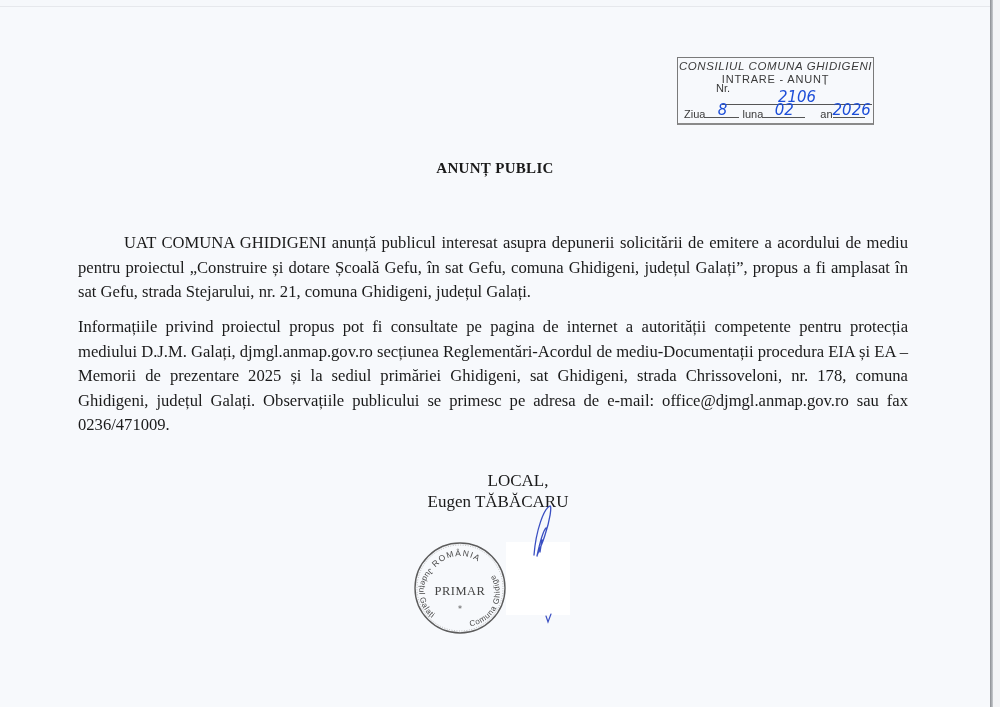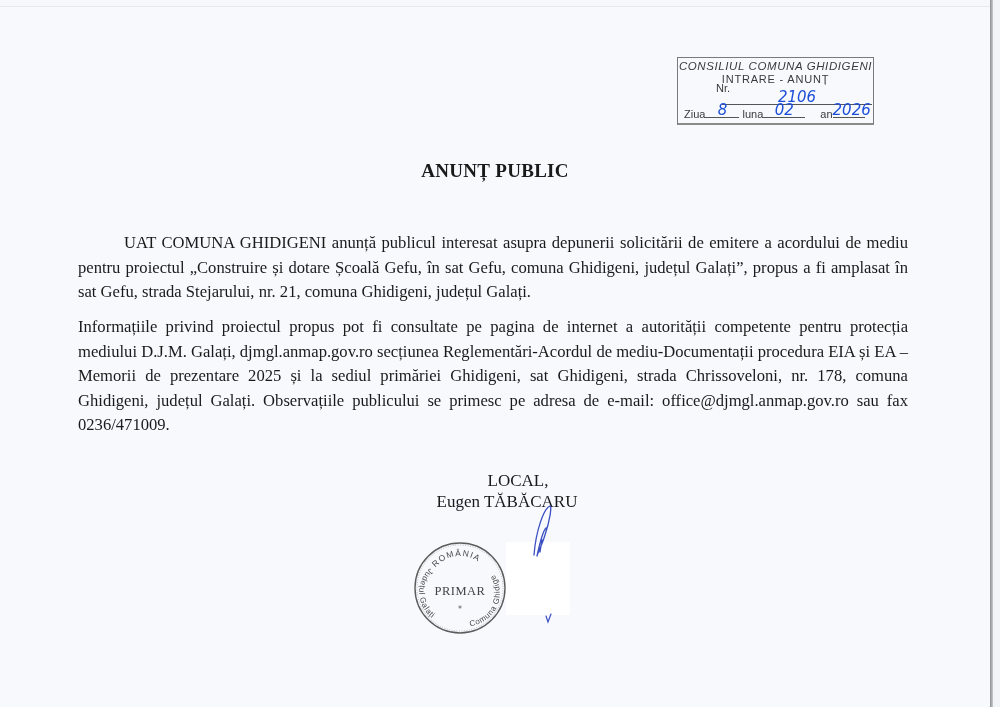--- a/index.html
+++ b/index.html
@@ -47,38 +47,38 @@
   .reg-row.date { top: 49px; }
   .reg-line { display: inline-block; border-bottom: 1px solid #555; position: relative; height: 11px; vertical-align: baseline; }
   .hand {
     position: absolute; bottom: -1px; left: 0; width: 100%; text-align: center;
     font-family: "DejaVu Sans", sans-serif; font-style: italic;
     color: #1d4ed8; font-size: 15px; line-height: 15px;
   }
 
   .title {
     position: absolute; left: 0; top: 160px; width: 990px;
-    text-align: center; font-weight: bold; font-size: 19px; letter-spacing: 0.3px;
+    text-align: center; font-weight: bold; font-size: 15px; letter-spacing: 0.3px;
   }
 
   .para {
     position: absolute; left: 78px; width: 830px;
     font-size: 16.6px; line-height: 24.5px;
     text-align: justify; text-align-last: left;
   }
   .para.p1 { top: 231px; text-indent: 46px; }
   .para.p2 { top: 315px; }
   .ul { text-underline-offset: 2px; }
 
   .sign {
     position: absolute; left: 380px; width: 250px; text-align: center;
     font-size: 17px; line-height: 21px;
   }
   .sign.role { top: 470px; left: 393px; }
-  .sign.name { top: 491px; left: 382px; }
+  .sign.name { top: 491px; left: 373px; }
 
   .seal {
     position: absolute; left: 410px; top: 538px; width: 100px; height: 100px;
   }
   .redact {
     position: absolute; left: 506px; top: 542px; width: 64px; height: 73px;
     background: #ffffff;
   }
   .signature {
     position: absolute; left: 520px; top: 500px; width: 60px; height: 130px;

